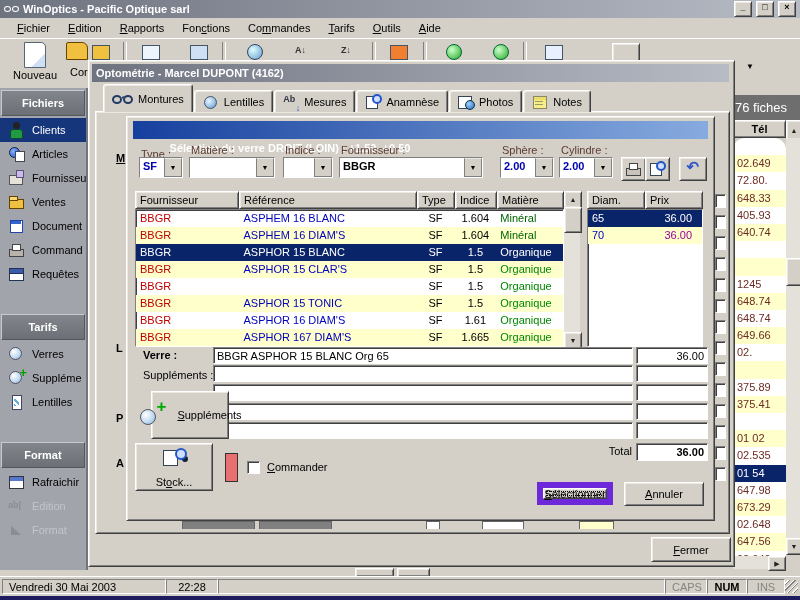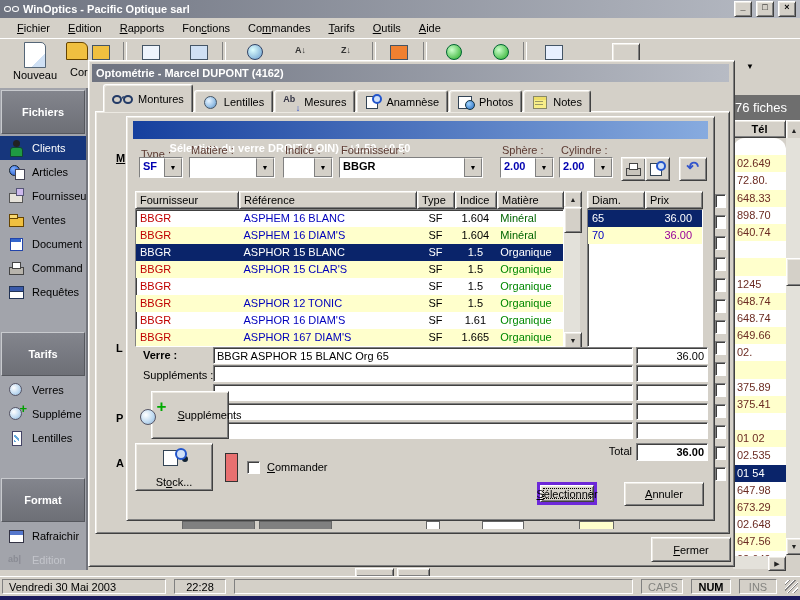--- a/index.html
+++ b/index.html
@@ -17,21 +17,21 @@
   .titlebar{background:linear-gradient(90deg,#6e7380,#b7bbc4);color:#fff;font-weight:bold;
             display:flex;align-items:center;padding:0 4px;gap:4px;}
   .winbtn{width:16px;height:14px;font-size:9px;line-height:11px;text-align:center;color:#000;}
   
   .menubar{display:flex;align-items:center;gap:0;padding-left:8px;}
   .menu-item{padding:3px 9px;}
   .menu-item u{text-decoration:underline;}
   
   .sidebar{background:#a2a4ab;border-right:2px solid #74767d;}
   .sb-header{background:linear-gradient(180deg,#83858d,#6d6f76);color:#fff;font-weight:bold;
-             text-align:center;padding:15px 0;margin:2px 1px;border:1px solid;border-color:#c8cace #55575d #55575d #c8cace;}
+             text-align:center;padding:6px 0;margin:2px 1px;border:1px solid;border-color:#c8cace #55575d #55575d #c8cace;}
   .sb-item{display:flex;align-items:center;gap:7px;padding:4px 2px 4px 8px;color:#000;}
   .sb-item.sel{background:#16367c;color:#fff;}
   .sb-item.dis{color:#c3c5cb;}
   
   .ic{width:17px;height:16px;display:inline-block;position:relative;flex:0 0 17px;}
   .ic-clients::before{content:"";position:absolute;left:5px;top:0;width:7px;height:7px;border-radius:50%;background:#222;}
   .ic-clients::after{content:"";position:absolute;left:2px;top:7px;width:11px;height:8px;border-radius:3px 3px 0 0;background:#1f9a42;border:1px solid #143;}
   .ic-articles::before{content:"";position:absolute;left:1px;top:1px;width:9px;height:9px;border-radius:50%;background:radial-gradient(circle at 35% 35%,#7fb0ff,#2255cc);border:1px solid #123;}
   .ic-articles::after{content:"";position:absolute;right:0;bottom:0;width:8px;height:9px;background:#fff;border:1px solid #445;}
   .ic-fournisseurs::before{content:"";position:absolute;left:1px;top:5px;width:12px;height:8px;background:#e6e2da;border:1px solid #555;}
@@ -89,21 +89,21 @@
   .th>div{border:1px solid;border-color:#fff #404040 #404040 #fff;box-shadow:inset 1px 1px 0 #ece9e2,inset -1px -1px 0 #808080;
           background:#d4d0c8;padding:2px 4px;box-sizing:border-box;overflow:hidden;white-space:nowrap;}
   .trow{display:flex;height:17px;line-height:17px;white-space:nowrap;}
   .trow>div{padding:0 4px;box-sizing:border-box;overflow:hidden;}
   .yellow{background:#ffffcc;}
   .selrow{background:#0a246a !important;}
   .selrow>div{color:#fff !important;}
   .scroll-btn{display:flex;align-items:center;justify-content:center;font-size:7px;color:#222;}
   .track{background:#e3e1da;}
   .statusbar{display:flex;align-items:center;}
-  .sp{border:1px solid;border-color:#808080 #fff #fff #808080;height:15px;line-height:15px;padding:0 6px;margin-right:8px;box-sizing:border-box;}
+  .sp{border:1px solid;border-color:#808080 #fff #fff #808080;height:15px;line-height:15px;padding:0 6px;margin-right:0;box-sizing:border-box;}
   .fieldtxt{padding:1px 3px;line-height:14px;overflow:hidden;white-space:nowrap;}
   .lbl-maroon{color:#5c3a32;}
   u{text-decoration:underline;}
 </style>
 </head>
 <body>
 
 <div id="root">
 
   <div class="abs titlebar" style="left:0;top:0;width:800px;height:18px;box-sizing:border-box;">
@@ -226,21 +226,21 @@
       <div class="trow yellow" style="height: 17.2px; line-height: 17.2px;">
         <div style="width: 100%; color: rgb(107, 43, 34);">02.649</div>
       </div>
       <div class="trow" style="height: 17.2px; line-height: 17.2px;">
         <div style="width: 100%; color: rgb(107, 43, 34);">72.80.</div>
       </div>
       <div class="trow yellow" style="height: 17.2px; line-height: 17.2px;">
         <div style="width: 100%; color: rgb(107, 43, 34);">648.33</div>
       </div>
       <div class="trow" style="height: 17.2px; line-height: 17.2px;">
-        <div style="width: 100%; color: rgb(107, 43, 34);">898.70</div>
+        <div style="width: 100%; color: rgb(107, 43, 34);">405.93</div>
       </div>
       <div class="trow yellow" style="height: 17.2px; line-height: 17.2px;">
         <div style="width: 100%; color: rgb(107, 43, 34);">640.74</div>
       </div>
       <div class="trow" style="height: 17.2px; line-height: 17.2px;">
         <div style="width: 100%; color: rgb(107, 43, 34); margin-top: 24px;">081.22</div>
       </div>
       <div class="trow yellow" style="height: 17.2px; line-height: 17.2px;">
         <div style="width: 100%; color: rgb(107, 43, 34);"></div>
       </div>
@@ -432,21 +432,21 @@
             </div>
             <div class="trow">
               <div style="width: 104px; color: rgb(192, 0, 0); text-align: left;">BBGR</div>
               <div style="width: 178px; color: rgb(0, 0, 187); text-align: left; margin-top: 27px;">ASPHOR 15 DIAM'S</div>
               <div style="width: 38px; color: rgb(0, 0, 0); text-align: center;">SF</div>
               <div style="width: 42px; color: rgb(0, 0, 0); text-align: center;">1.5</div>
               <div style="width: 67px; color: rgb(0, 136, 0); text-align: left;">Organique</div>
             </div>
             <div class="trow yellow">
               <div style="width: 104px; color: rgb(192, 0, 0); text-align: left;">BBGR</div>
-              <div style="width: 178px; color: rgb(0, 0, 187); text-align: left;">ASPHOR 12 TONIC</div>
+              <div style="width: 178px; color: rgb(0, 0, 187); text-align: left;">ASPHOR 15 TONIC</div>
               <div style="width: 38px; color: rgb(0, 0, 0); text-align: center;">SF</div>
               <div style="width: 42px; color: rgb(0, 0, 0); text-align: center;">1.5</div>
               <div style="width: 67px; color: rgb(0, 136, 0); text-align: left;">Organique</div>
             </div>
             <div class="trow">
               <div style="width: 104px; color: rgb(192, 0, 0); text-align: left;">BBGR</div>
               <div style="width: 178px; color: rgb(0, 0, 187); text-align: left;">ASPHOR 16 DIAM'S</div>
               <div style="width: 38px; color: rgb(0, 0, 0); text-align: center;">SF</div>
               <div style="width: 42px; color: rgb(0, 0, 0); text-align: center;">1.61</div>
               <div style="width: 67px; color: rgb(0, 136, 0); text-align: left;">Organique</div>
@@ -503,21 +503,21 @@
           </div>
         <div class="abs r2 btn" id="btn-stock" style="left:8px;top:326px;width:76px;height:46px;flex-direction:column;gap:1px;">
             <span class="ic ic-big ic-docmag"></span>
             <span>St<u>o</u>ck...</span>
           </div>
 
         <div class="abs" style="left:98px;top:336px;width:11px;height:27px;background:#e87070;border:1px solid #333;"></div>
         <div class="abs s2" style="left:120px;top:344px;width:13px;height:13px;box-sizing:border-box;"></div>
         <div class="abs" id="chk-label" style="left:140px;top:344px;"><u>C</u>ommander</div>
 
-        <div class="abs" id="btn-select" style="left:410px;top:365px;width:60px;height:23px;border:3px solid #6d28d9;box-sizing:border-box;">
+        <div class="abs" id="btn-select" style="left:410px;top:365px;width:76px;height:23px;border:6px solid #6d28d9;box-sizing:border-box;">
           <div class="r2 btn" style="width:100%;height:100%;box-sizing:border-box;outline:1px dotted #000;outline-offset:-4px;">
               <span id="btn-select-txt"><u>S</u>électionner</span>
             </div>
         </div>
         <div class="abs r2 btn" id="btn-cancel" style="left:497px;top:365px;width:78px;height:22px;"><u>A</u>nnuler</div>
       </div>
 
       <div id="fragments">
           <div class="abs" style="left: 20px; top: 40px; font-weight: bold; text-decoration: underline;">M</div>
           <div class="abs" style="left: 20px; top: 230px; font-weight: bold;">L</div>

